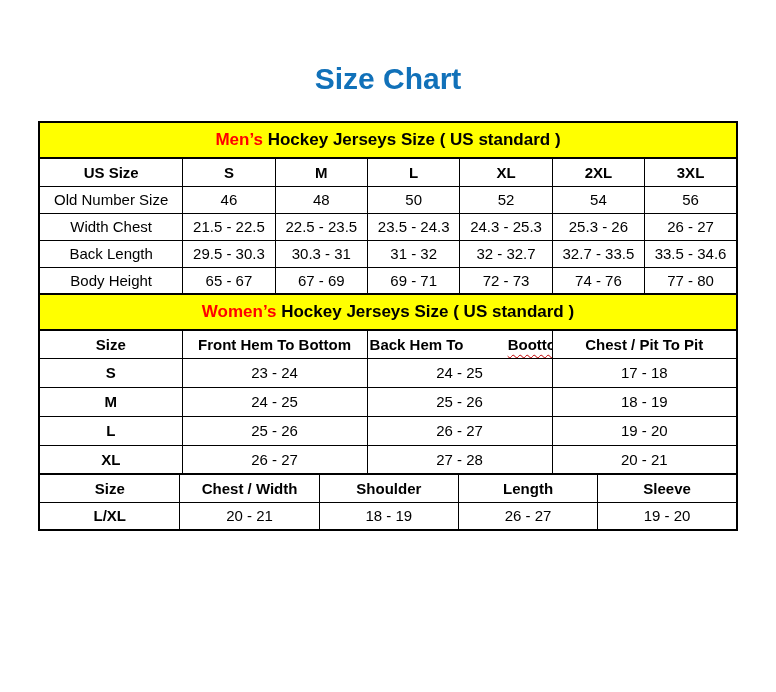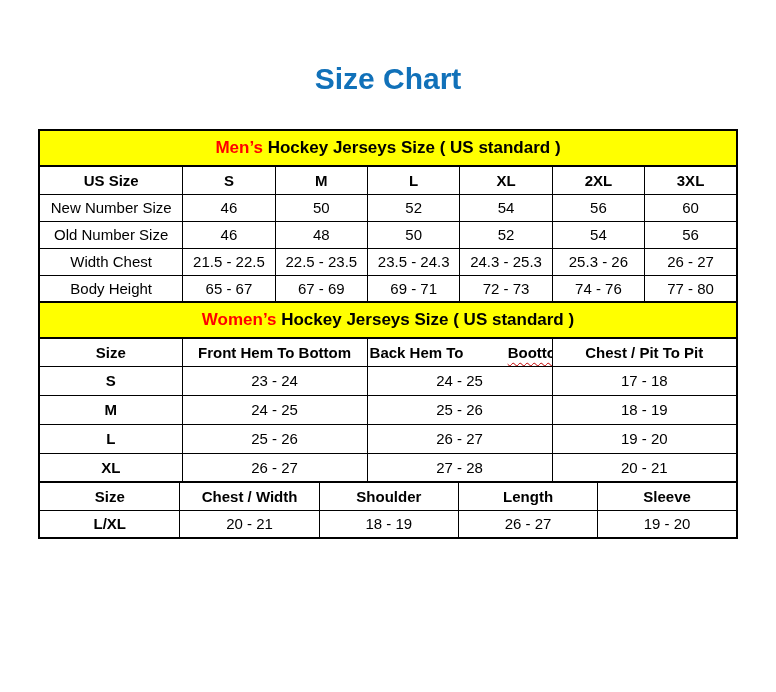--- a/index.html
+++ b/index.html
@@ -29,21 +29,21 @@
     top: 62px; left: 0; width: 776px;
     margin: 0;
     text-align: center;
     font-size: 30px;
     font-weight: 700;
     letter-spacing: 0px;
     color: var(--title-color);
   }
   .tables {
     position: absolute;
-    top: 129px; left: 38px;
+    top: 121px; left: 38px;
     width: 700px;
   }
   table.size-table {
     border-collapse: collapse;
     table-layout: fixed;
     width: 700px;
     border: 2px solid var(--border-black);
   }
   table.size-table + table.size-table { margin-top: -2px; }
   .size-table td, .size-table th {
@@ -103,45 +103,45 @@
           <tr class="head-row">
             <th><span>US Size</span></th>
             <th><span>S</span></th>
             <th><span>M</span></th>
             <th><span>L</span></th>
             <th><span>XL</span></th>
             <th><span>2XL</span></th>
             <th><span>3XL</span></th>
           </tr>
           <tr class="data-row">
-            <td>New Number Size</td>
-            <td>46</td>
-            <td>50</td>
-            <td>52</td>
-            <td>54</td>
-            <td>56</td>
-            <td>60</td>
-          </tr>
-          <tr class="data-row">
             <td>Old Number Size</td>
             <td>46</td>
             <td>48</td>
             <td>50</td>
             <td>52</td>
             <td>54</td>
             <td>56</td>
           </tr>
           <tr class="data-row">
             <td>Width Chest</td>
             <td>21.5 - 22.5</td>
             <td>22.5 - 23.5</td>
             <td>23.5 - 24.3</td>
             <td>24.3 - 25.3</td>
             <td>25.3 - 26</td>
             <td>26 - 27</td>
+          </tr>
+          <tr class="data-row">
+            <td>Back Length</td>
+            <td>29.5 - 30.3</td>
+            <td>30.3 - 31</td>
+            <td>31 - 32</td>
+            <td>32 - 32.7</td>
+            <td>32.7 - 33.5</td>
+            <td>33.5 - 34.6</td>
           </tr>
           <tr class="data-row">
             <td>Body Height</td>
             <td>65 - 67</td>
             <td>67 - 69</td>
             <td>69 - 71</td>
             <td>72 - 73</td>
             <td>74 - 76</td>
             <td>77 - 80</td>
           </tr>

